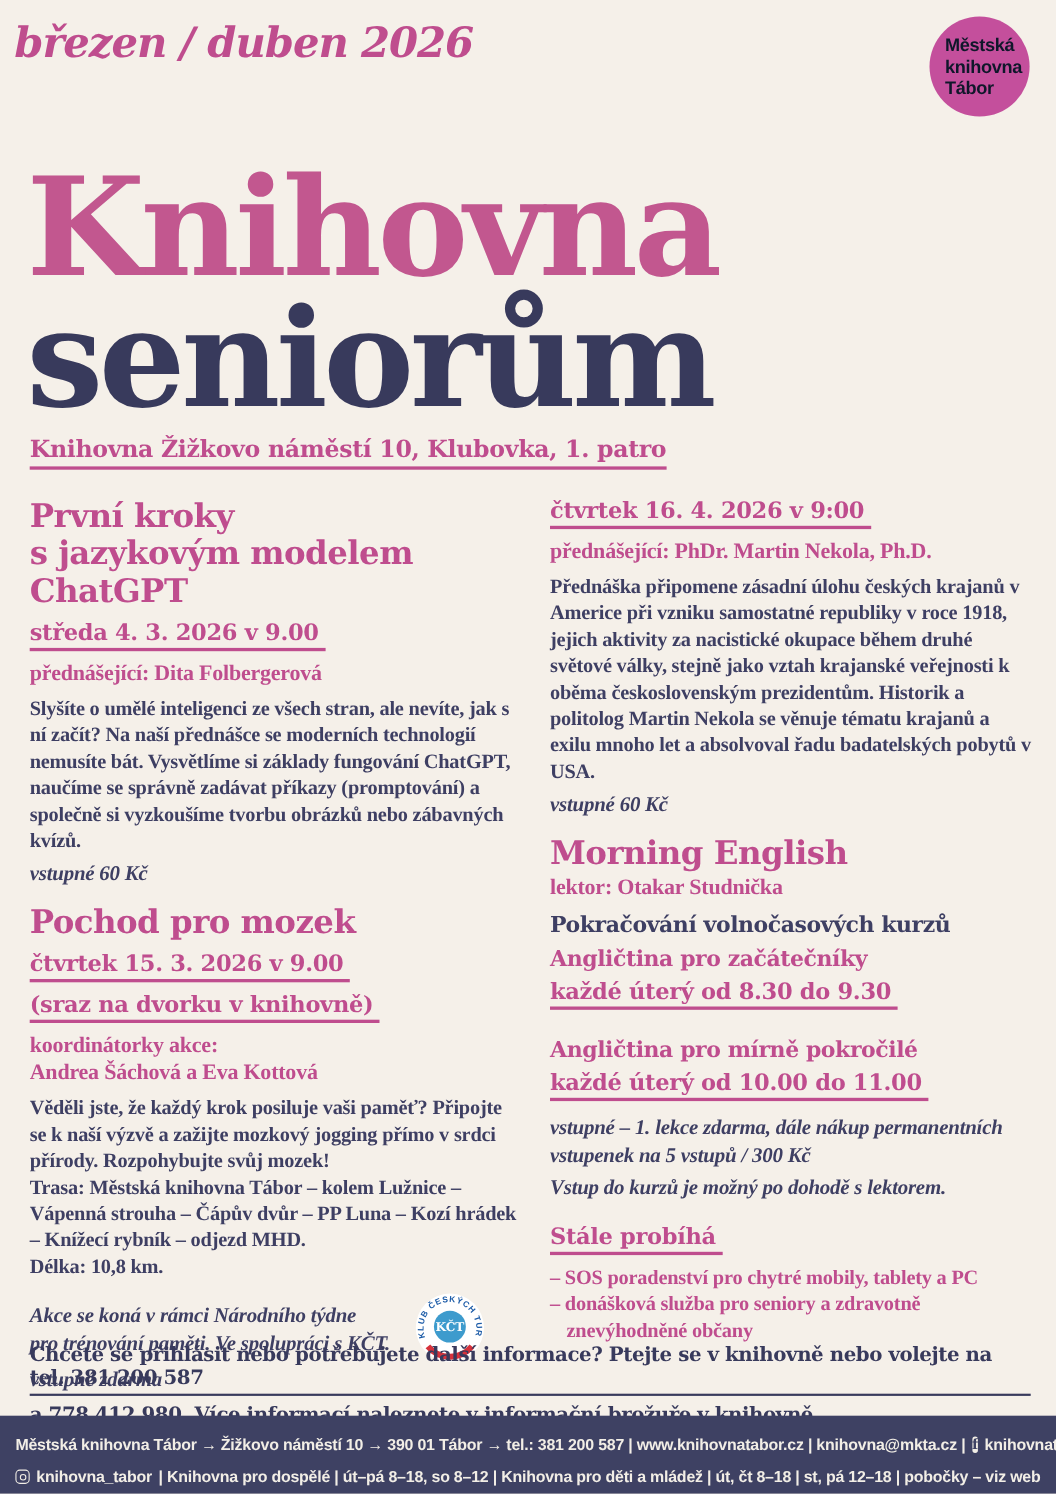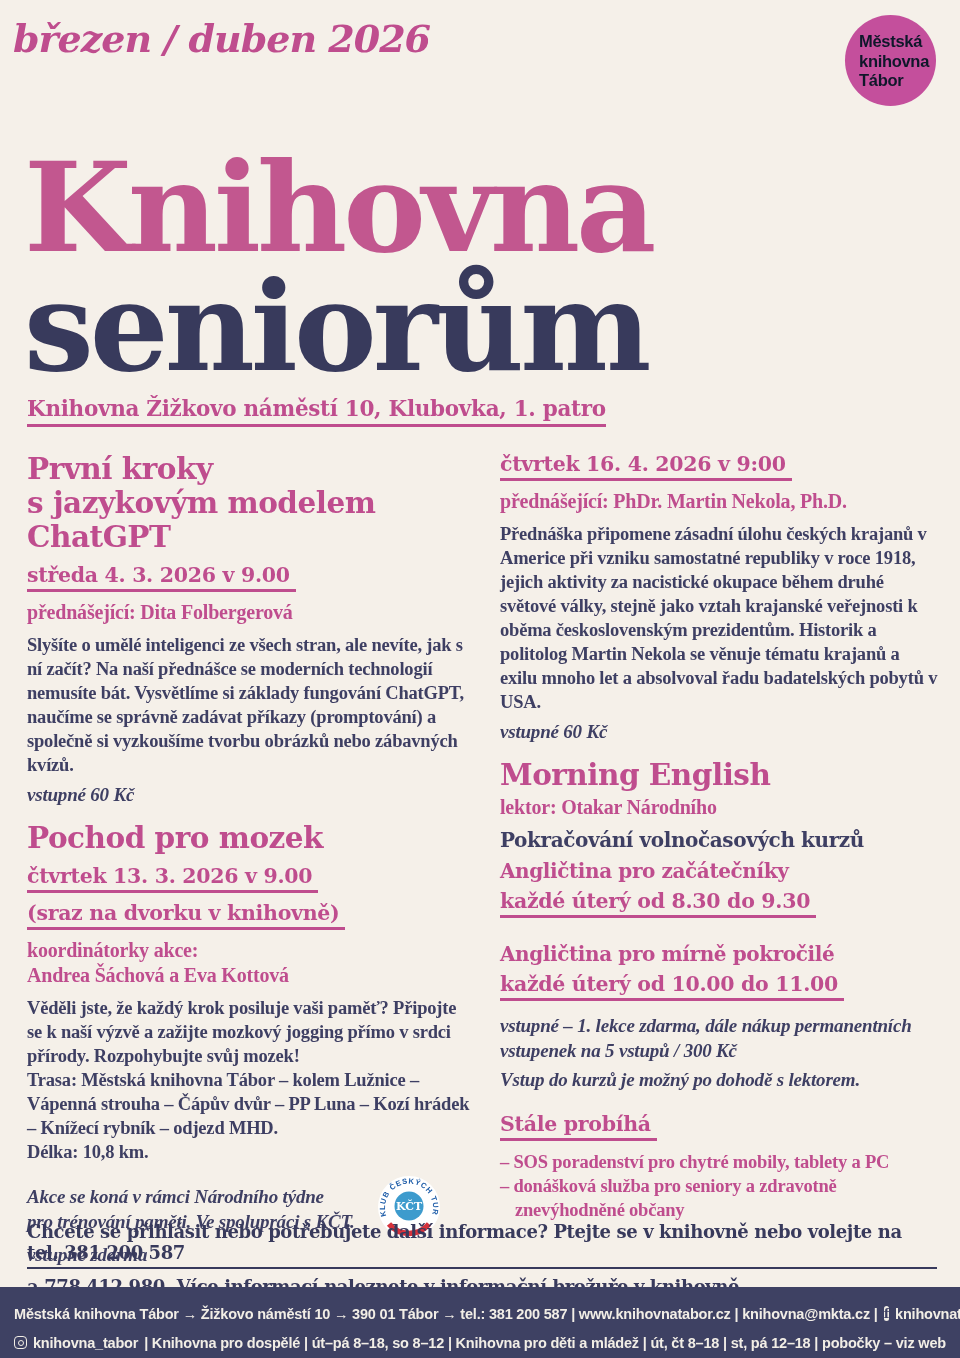--- a/index.html
+++ b/index.html
@@ -159,21 +159,21 @@
 s jazykovým modelem
 ChatGPT</h2>
     <div class="date-row"><span class="underlined-pink">středa 4. 3. 2026 v 9.00</span></div>
     <div class="pink-label">přednášející: Dita Folbergerová</div>
     <p class="body-text">Slyšíte o umělé inteligenci ze všech stran, ale nevíte, jak s ní začít? Na naší přednášce se moderních technologií nemusíte bát. Vysvětlíme si základy fungování ChatGPT, naučíme se správně zadávat příkazy (promptování) a společně si vyzkoušíme tvorbu obrázků nebo zábavných kvízů.</p>
     <div class="italic-note price">vstupné 60 Kč</div>
   </div>
 
   <div class="event">
     <h2 class="section-title">Pochod pro mozek</h2>
-    <div class="date-row"><span class="underlined-pink">čtvrtek 13. 3. 2026 v 9.00</span></div>
+    <div class="date-row"><span class="underlined-pink">čtvrtek 15. 3. 2026 v 9.00</span></div>
     <div class="date-row"><span class="underlined-pink">(sraz na dvorku v knihovně)</span></div>
     <div class="pink-label" style="margin-bottom:0;">koordinátorky akce:</div>
     <div class="pink-label">Andrea Šáchová a Eva Kottová</div>
     <p class="body-text" style="margin-bottom:0;">Věděli jste, že každý krok posiluje vaši paměť? Připojte se k naší výzvě a zažijte mozkový jogging přímo v srdci přírody. Rozpohybujte svůj mozek!</p>
     <p class="body-text" style="margin-bottom:0;">Trasa: Městská knihovna Tábor – kolem Lužnice – Vápenná strouha – Čápův dvůr – PP Luna – Kozí hrádek – Knížecí rybník – odjezd MHD.</p>
     <p class="body-text">Délka: 10,8 km.</p>
     <div class="note-row">
       <div class="italic-note pre">Akce se koná v rámci Národního týdne
 pro trénování paměti. Ve spolupráci s KČT.</div>
       <svg class="kct" viewBox="0 0 64 64" width="64" height="64">
@@ -198,21 +198,21 @@
 
   <div class="event">
     <div class="date-row"><span class="underlined-pink">čtvrtek 16. 4. 2026 v 9:00</span></div>
     <div class="pink-label">přednášející: PhDr. Martin Nekola, Ph.D.</div>
     <p class="body-text">Přednáška připomene zásadní úlohu českých krajanů v Americe při vzniku samostatné republiky v roce 1918, jejich aktivity za nacistické okupace během druhé světové války, stejně jako vztah krajanské veřejnosti k oběma československým prezidentům. Historik a politolog Martin Nekola se věnuje tématu krajanů a exilu mnoho let a absolvoval řadu badatelských pobytů v USA.</p>
     <div class="italic-note price">vstupné 60 Kč</div>
   </div>
 
   <div class="event">
     <h2 class="section-title" style="margin-bottom:3px;">Morning English</h2>
-    <div class="pink-label">lektor: Otakar Národního</div>
+    <div class="pink-label">lektor: Otakar Studnička</div>
     <div class="me-intro">Pokračování volnočasových kurzů</div>
     <div class="course-name">Angličtina pro začátečníky</div>
     <div class="date-row" style="margin-bottom:24px;"><span class="underlined-pink">každé úterý od 8.30 do 9.30</span></div>
     <div class="course-name">Angličtina pro mírně pokročilé</div>
     <div class="date-row" style="margin-bottom:12px;"><span class="underlined-pink">každé úterý od 10.00 do 11.00</span></div>
     <p class="body-text italic-note" style="margin-bottom:4px;">vstupné – 1. lekce zdarma, dále nákup permanentních vstupenek na 5 vstupů / 300 Kč</p>
     <p class="italic-note">Vstup do kurzů je možný po dohodě s lektorem.</p>
     <div class="date-row ongoing-title"><span class="underlined-pink">Stále probíhá</span></div>
     <div class="bullet">– SOS poradenství pro chytré mobily, tablety a PC</div>
     <div class="bullet">– donášková služba pro seniory a zdravotně znevýhodněné občany</div>

